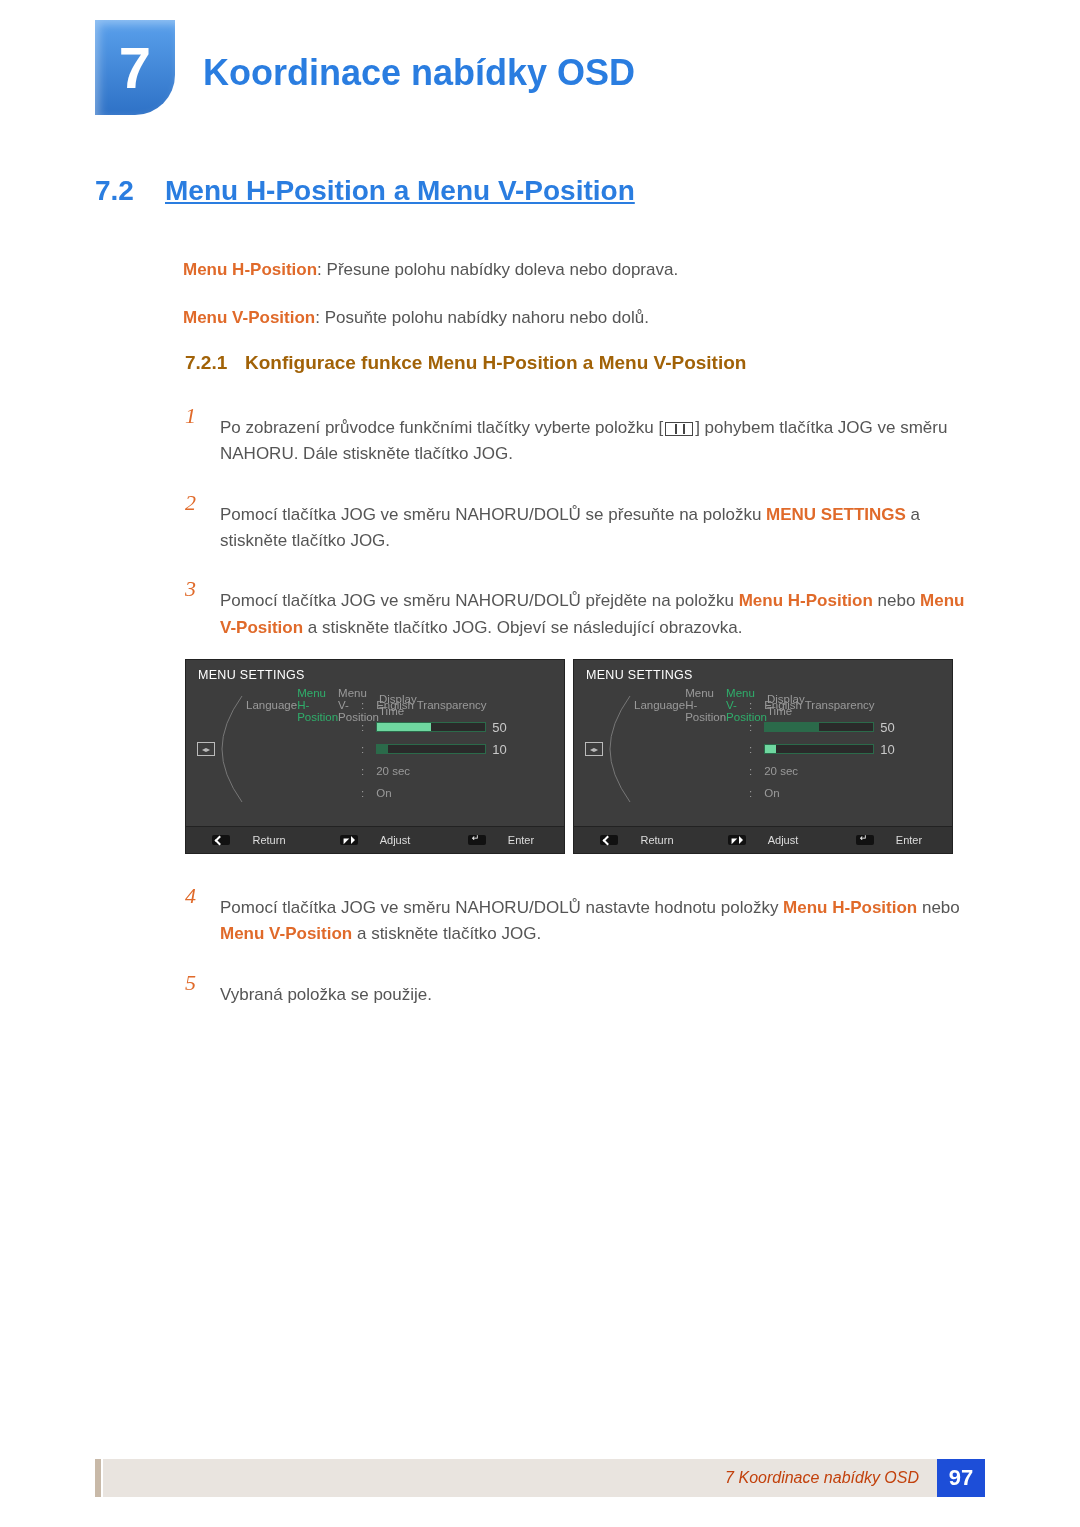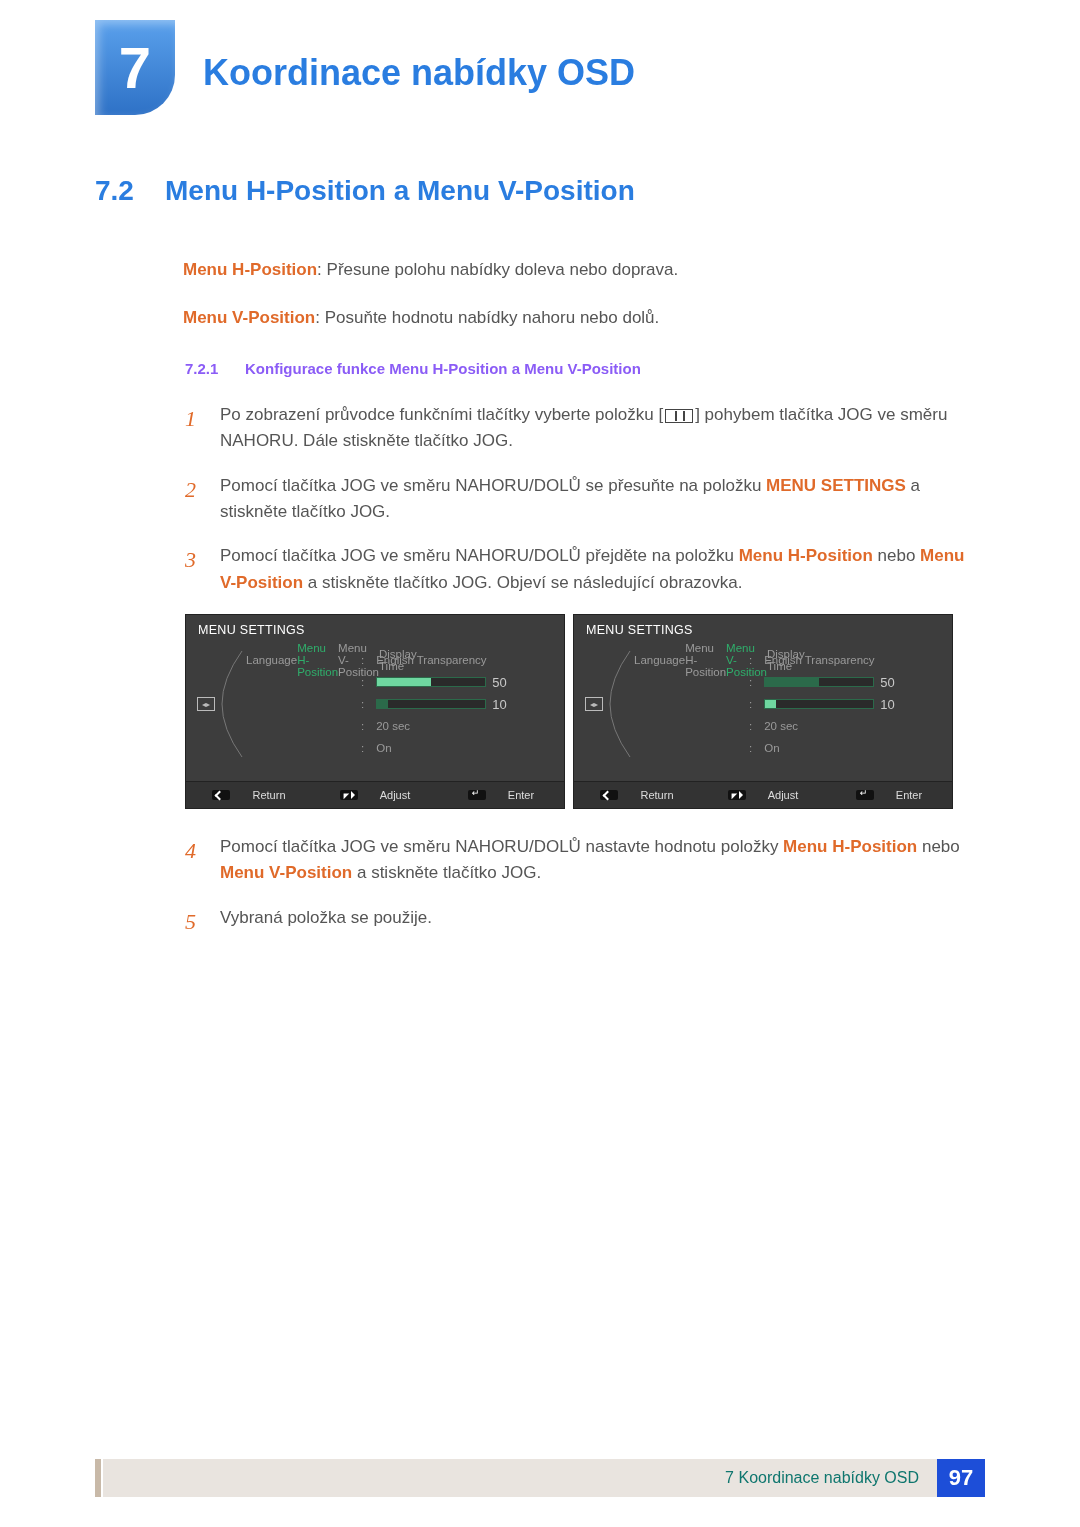--- a/index.html
+++ b/index.html
@@ -40,43 +40,44 @@
     font-weight: bold;
     color: #2a7de0;
     margin-left: 8px;
   }
   
   .section-head {
     font-size: 28px;
     font-weight: bold;
     color: #2a7de0;
     margin: 0 0 50px 0;
+    text-decoration: underline;
   }
   .section-num { display:inline-block; width:70px; }
   .body-text {
     font-size: 17px;
     line-height: 1.5;
     color: #555;
     margin: 0 0 22px 88px;
   }
   .orange-bold { color: #e06a2a; font-weight: bold; }
   .subsection-head {
-    font-size: 15px;
+    font-size: 19px;
     font-weight: bold;
-    color: #8b5cf6;
-    margin: 30px 0 25px 90px;
+    color: #a16207;
+    margin: 22px 0 25px 90px;
   }
   .subsection-num { display:inline-block; width:60px; }
   
   .steps { margin-left: 90px; }
   .step { display:flex; gap:15px; font-size:17px; color:#555; line-height:1.55; margin-bottom:18px; }
   .step-num {
     color:#e06a2a; font-style:italic; font-size:22px; font-family:Georgia,serif; min-width:20px;
   }
-  .step-body { flex:1; }
+  .step-body { flex:1;margin-top:16px; }
   .icon-inline {
     display:inline-block; width:28px; height:14px; border:1.5px solid #444;
     vertical-align:middle; margin:0 2px; position:relative;
   }
   .icon-inline::before, .icon-inline::after {
     content:""; position:absolute; top:1px; bottom:1px; width:1.5px; background:#444;
   }
   .icon-inline::before { left:9px; }
   .icon-inline::after { left:17px; }
   
@@ -138,21 +139,21 @@
     border:none; content:"↵"; color:#fff; font-size:9px; left:4px; top:-2px; transform:none; width:auto;height:auto;
   }
   .slider-faded .slider-fill { background:#2b6a4a; }
   
   .page-footer {
     position:absolute; bottom:30px; left:95px; right:95px; height:38px;
     display:flex; align-items:stretch;
   }
   .page-footer-bar {
     flex:1; background:#e9e4df; display:flex; align-items:center; justify-content:flex-end;
-    padding-right:18px; font-size:16px; color:#0f766e; font-weight:500;
+    padding-right:18px; font-size:16px; color:#c2410c; font-weight:500;font-style:italic;
   }
   .page-footer-accent {
     width:6px; background:#c8b9a8; margin-right:2px;
   }
   .page-footer-accent2 {
     width:3px; background:#e9e4df;
   }
   .page-num {
     width:48px; background:#1d4ed8; color:#fff; font-size:22px; font-weight:bold;
     display:flex; align-items:center; justify-content:center;
@@ -169,21 +170,21 @@
   </div>
 
   <h2 class="section-head">
     <span class="section-num">7.2</span><span>Menu H-Position a Menu V-Position</span>
   </h2>
 
   <p class="body-text">
     <span class="orange-bold">Menu H-Position</span><span>: Přesune polohu nabídky doleva nebo doprava.</span>
   </p>
   <p class="body-text">
-    <span class="orange-bold">Menu V-Position</span><span>: Posuňte hodnotu nabídky nahoru nebo dolů.</span>
+    <span class="orange-bold">Menu V-Position</span><span>: Posuňte polohu nabídky nahoru nebo dolů.</span>
   </p>
 
   <h3 class="subsection-head">
     <span class="subsection-num">7.2.1</span><span>Konfigurace funkce Menu H-Position a Menu V-Position</span>
   </h3>
 
   <div class="steps">
 
     <div class="step">
       <div class="step-num">1</div>

